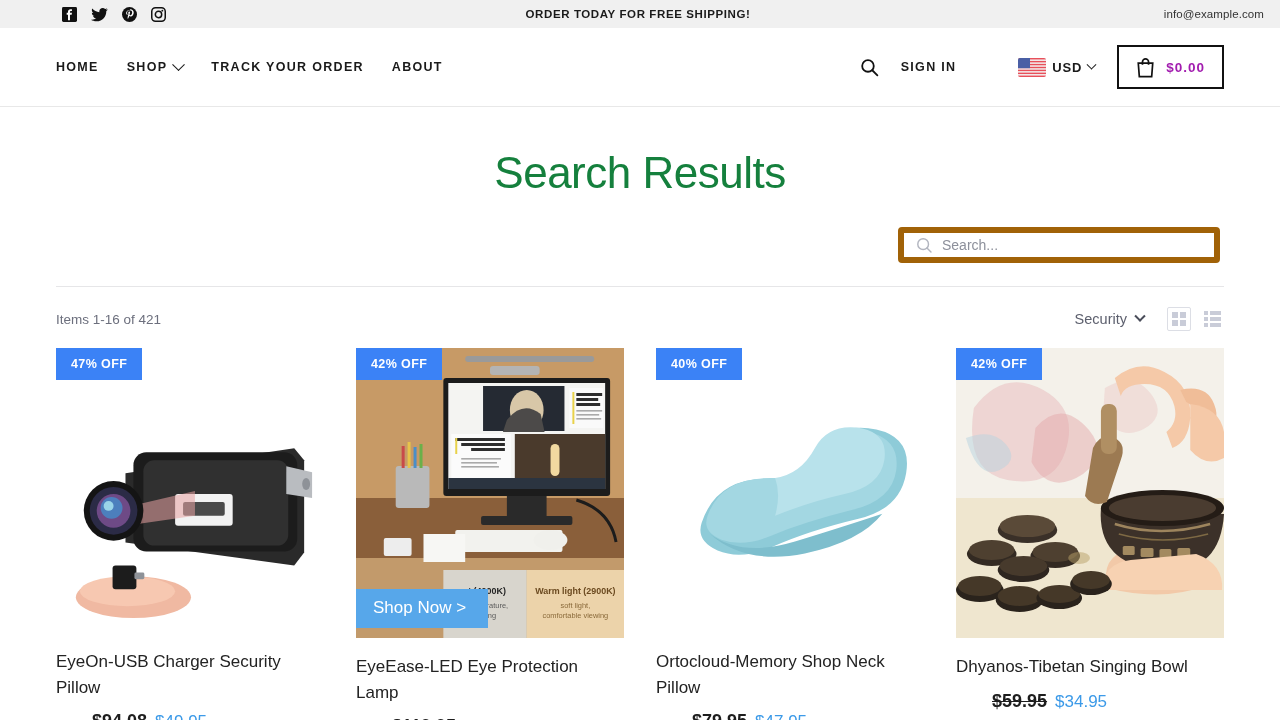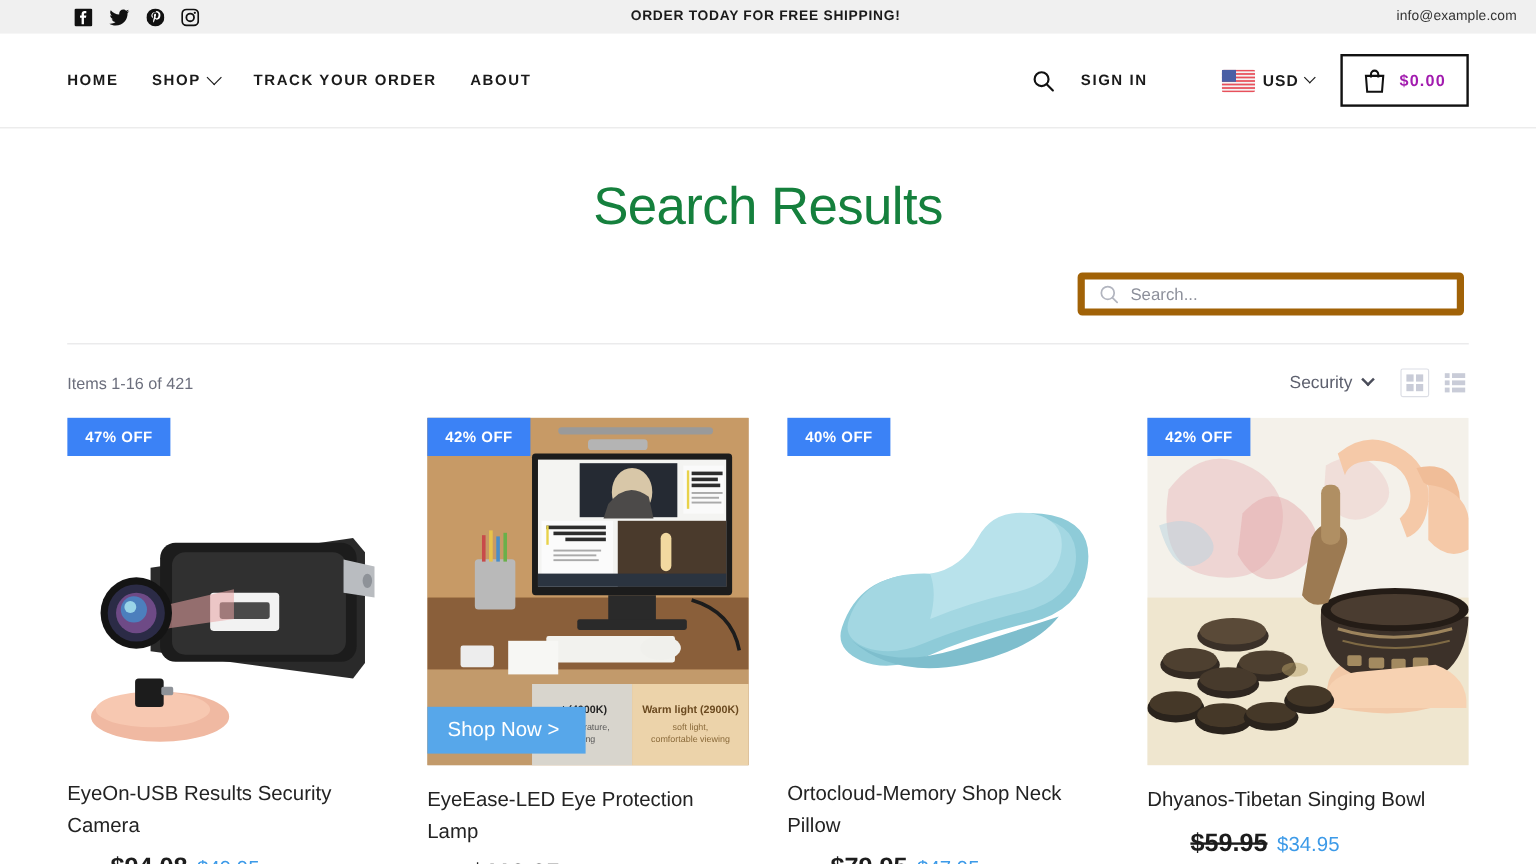--- a/index.html
+++ b/index.html
@@ -263,21 +263,21 @@
     color: #232323;
     cursor: pointer;
   }
   .prices {
     margin-top: 11px;
     display: flex;
     align-items: baseline;
     gap: 8px;
   }
   .old-price {
-    font-size: 21px;
+    font-size: 18px;
     font-weight: bold;
     color: #1d1d1d;
     text-decoration: line-through;
     padding-left: 36px;
   }
   .new-price {
     font-size: 17px;
     color: #3c9ae8;
   }
   svg { display: block; }
@@ -443,21 +443,21 @@
         <circle cx="58" cy="163" r="24" fill="#2b2b46"></circle>
         <circle cx="58" cy="163" r="17" fill="#6e4a86"></circle>
         <circle cx="56" cy="160" r="11" fill="#4c7fbd"></circle>
         <circle cx="53" cy="158" r="5" fill="#9ad4e8"></circle>
         <ellipse cx="78" cy="250" rx="58" ry="21" fill="#f0b9a2"></ellipse>
         <ellipse cx="72" cy="244" rx="48" ry="15" fill="#f7c8b1"></ellipse>
         <rect x="57" y="218" width="24" height="24" rx="3" fill="#1c1c1c"></rect>
         <rect x="79" y="225" width="10" height="7" rx="1.5" fill="#8e9298"></rect>
       </svg>
     </div>
-    <div class="title">EyeOn-USB Results Security Camera</div>
+    <div class="title">EyeOn-USB Charger Security Pillow</div>
     <div class="prices">
       <span class="old-price">$94.08</span>
       <span class="new-price">$49.95</span>
     </div>
   </div>
 
   <div class="card">
     <div class="media tall">
       <div class="badge">42% OFF</div>
       <svg width="100%" height="290" viewBox="0 0 270 290" preserveAspectRatio="none">

